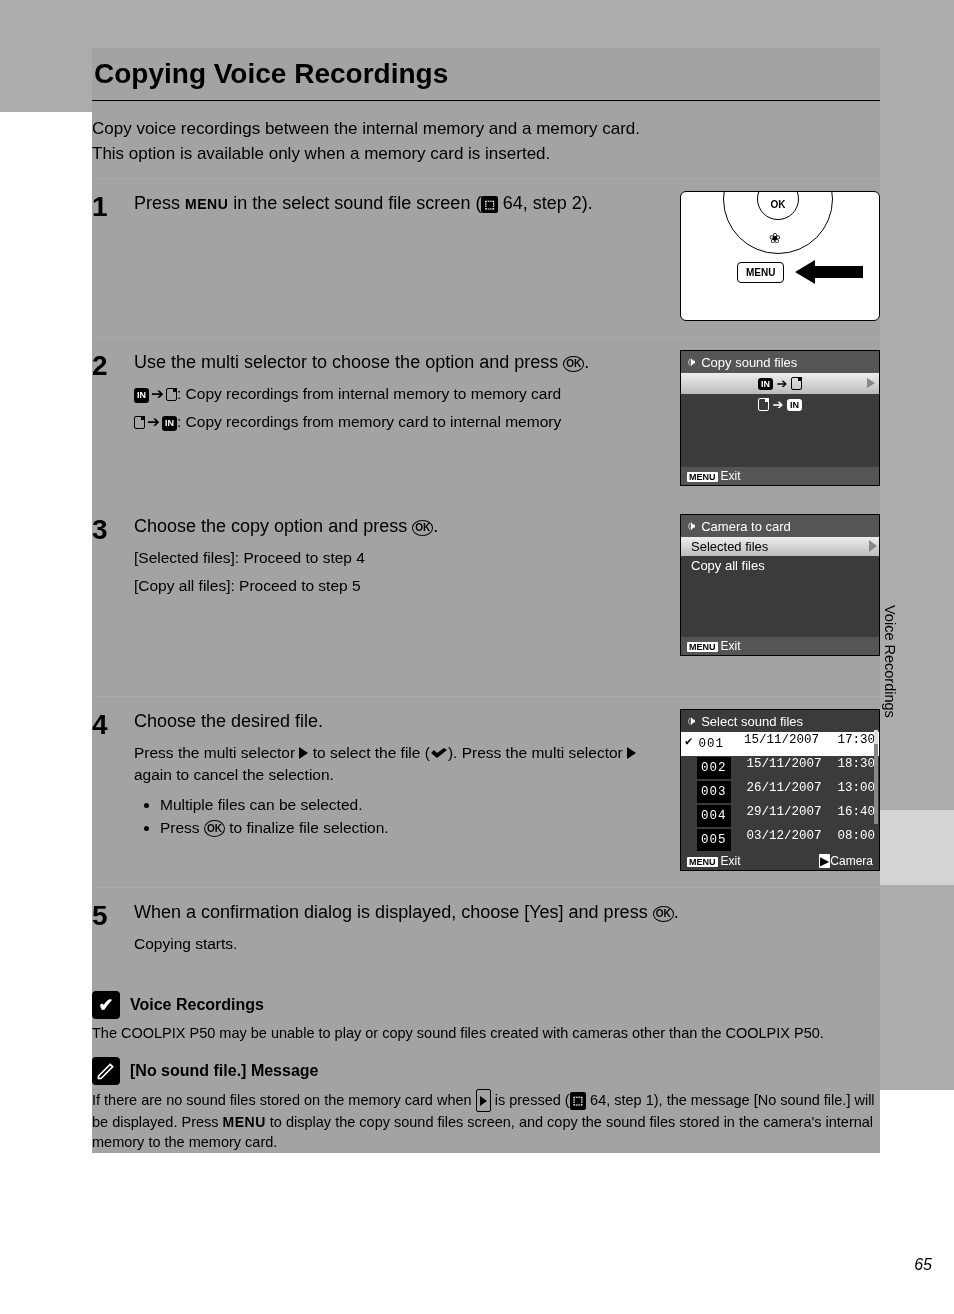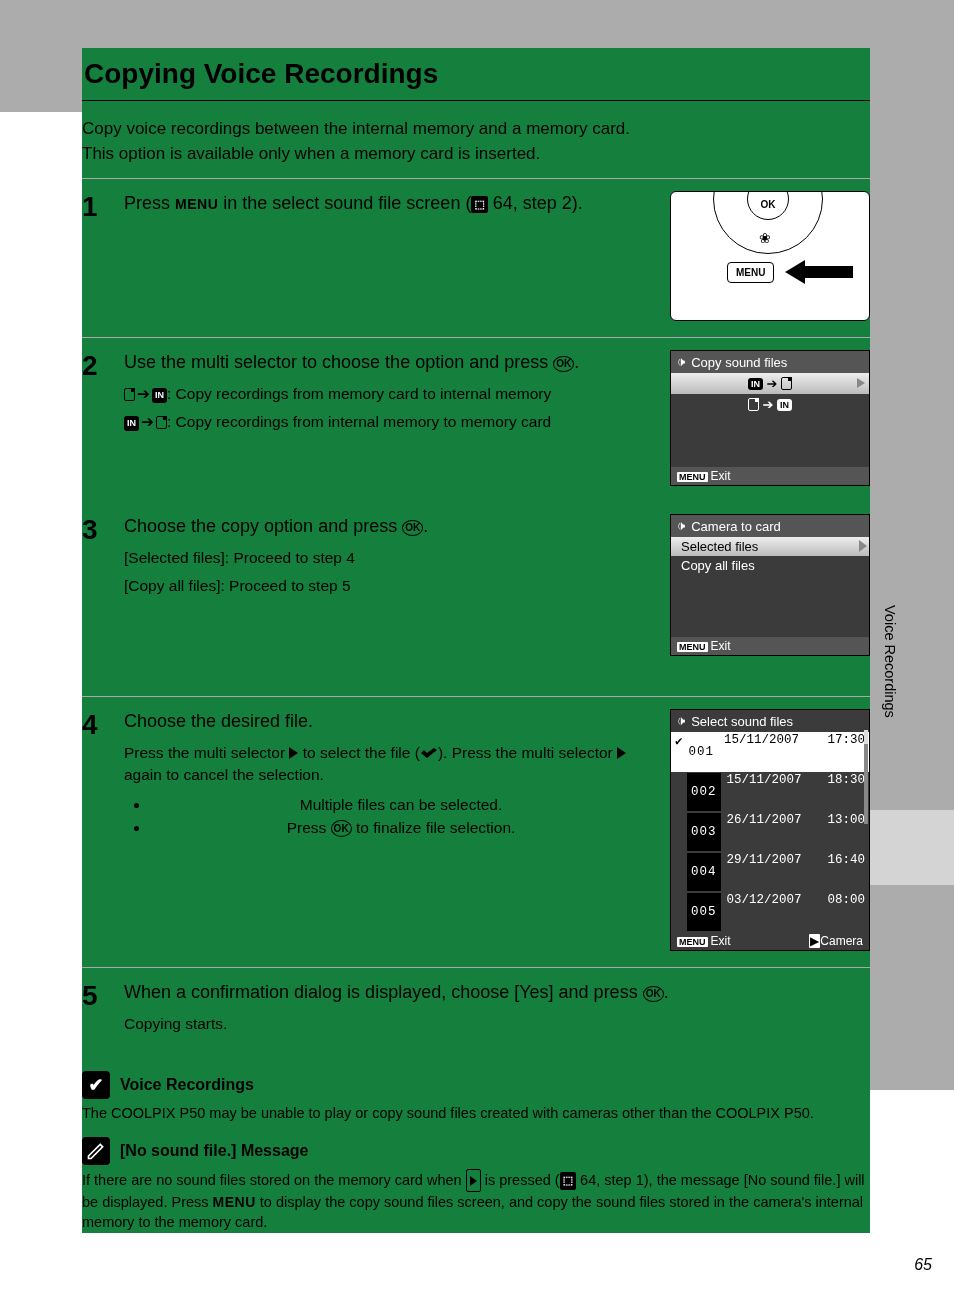--- a/index.html
+++ b/index.html
@@ -1,31 +1,31 @@
 <!DOCTYPE html>
 <html><head>
 <meta charset="utf-8">
 <style>
   * { box-sizing: border-box; margin: 0; padding: 0; }
   body { font-family: Arial, Helvetica, sans-serif; font-size: 15px; color: #000; background: #fff; }
   .page { width: 954px; height: 1314px; position: relative; background: #fff; overflow: hidden; }
   .gray-top { position:absolute; top:0; left:0; width:100%; height:112px; background:#acacac; }
   .gray-side { position:absolute; top:0; right:0; width:84px; height:1090px; background:#acacac; }
   .gray-tab { position:absolute; top:810px; right:0; width:84px; height:75px; background:#d4d4d4; }
-  .content-block { position:absolute; left:82px; top:48px; width:788px; background:#15803d; }
+  .content-block { position:absolute; left:92px; top:48px; width:788px; background:#a3a3a3; }
   .title { font-size:28px; font-weight:bold; border-bottom:1px solid #000; padding:10px 0 10px 2px; margin-bottom:16px; }
   .intro { font-size:17px; line-height:1.45; padding-bottom:12px; border-bottom:1px solid #aaa; }
   .step { display:flex; gap:18px; border-bottom:1px solid #aaa; padding:12px 0 16px 0; }
   .step.noborder { border-bottom:none; }
   .num { font-size:28px; font-weight:bold; width:24px; flex-shrink:0; line-height:1; margin-top:2px;}
   .step-body { flex:1; }
   .step-head { font-size:18px; line-height:1.35; margin-bottom:8px; }
   .step-sub { font-size:15.5px; line-height:1.45; }
   .step-sub p { margin-bottom:6px; }
-  .bullet { list-style:disc; margin-left:26px; font-size:15.5px; line-height:1.5;text-align:center; }
+  .bullet { list-style:disc; margin-left:26px; font-size:15.5px; line-height:1.5; }
   .screen-slot { width:200px; flex-shrink:0; }
   .menu-label { font-family: Arial; font-weight:bold; font-size:14px; letter-spacing:0.5px; }
   .ok-icon { display:inline-block; border:1.5px solid #000; border-radius:50%; font-size:10px; font-weight:bold; padding:0 2px; vertical-align:1px; }
   .book-icon { display:inline-block; background:#000; color:#fff; font-size:11px; padding:1px 3px; border-radius:2px; vertical-align:1px; font-weight:bold;}
   .play-tri { display:inline-block; width:0; height:0; border-left:9px solid #000; border-top:6px solid transparent; border-bottom:6px solid transparent; vertical-align:-1px;}
   .note-row { display:flex; align-items:center; gap:10px; margin:14px 0 4px 0;}
   .note-icon { width:28px; height:28px; background:#000; color:#fff; border-radius:4px; display:flex; align-items:center; justify-content:center; font-size:18px; font-weight:bold;}
   .note-icon.pencil svg { width:20px; height:20px; }
   .note-title { font-weight:bold; font-size:16px; }
   .note-body { font-size:14.5px; line-height:1.4; }
@@ -41,21 +41,21 @@
   .lcd .opt { text-align:center; padding:3px 12px; font-size:13px;}
   .lcd .opt.sel { background:linear-gradient(#eee,#bbb); color:#000; position:relative;}
   .lcd .opt.sel:after { content:""; position:absolute; right:4px; top:5px; width:0;height:0; border-left:8px solid #888; border-top:5px solid transparent; border-bottom:5px solid transparent;}
   .lcd .ftr { background:#555; padding:2px 6px; font-size:12px; display:flex; justify-content:space-between;}
   .lcd .ftr .mbox { background:#fff; color:#000; font-size:9px; font-weight:bold; padding:0 2px; border-radius:1px; margin-right:3px;}
   .lcd-files { width:200px; border:1px solid #000; font-family: 'Courier New', monospace; font-size:12.5px; }
   .lcd-files .hdr { background:#3b3b3b; color:#fff; padding:3px 6px; font-family:Arial; font-size:13px; display:flex; gap:6px; align-items:center;}
   .lcd-files .frow { display:flex; padding:1px 4px; }
   .lcd-files .frow.dark { background:#3b3b3b; color:#fff; }
   .lcd-files .frow.light { background:#fff; color:#000; }
-  .lcd-files .frow .fnum { background:#000; color:#fff; padding:12px 4px; margin-right:6px; letter-spacing:1px;}
+  .lcd-files .frow .fnum { background:#000; color:#fff; padding:4px 4px; margin-right:16px; letter-spacing:1px;}
   .lcd-files .frow.light .fnum { background:#fff; color:#000; }
   .lcd-files .frow .fnum.selnum { background:#fff; color:#000;}
   .lcd-files .ftr2 { background:#3b3b3b; color:#fff; padding:2px 6px; font-family:Arial; font-size:12px; display:flex; justify-content:space-between;}
   .lcd-files .ftr2 .mbox { background:#fff; color:#000; font-size:9px; font-weight:bold; padding:0 2px; border-radius:1px; margin-right:3px;}
   .camera-diag { width:200px; height:130px; border:1.5px solid #000; border-radius:6px; position:relative; background:#fff; overflow:hidden;}
   .camera-diag .circle { position:absolute; width:110px; height:110px; border:1.5px solid #000; border-radius:50%; top:-48px; left:42px;}
   .camera-diag .okc { position:absolute; width:42px; height:42px; border:1.5px solid #000; border-radius:50%; top:-14px; left:76px; background:#fff; font-size:10px; font-weight:bold; text-align:center; line-height:52px;}
   .camera-diag .flower { position:absolute; top:38px; left:88px; font-size:14px;}
   .camera-diag .menubtn { position:absolute; top:70px; left:56px; border:1.5px solid #000; border-radius:4px; padding:4px 8px; font-size:10px; font-weight:bold;}
   .camera-diag .arrow { position:absolute; top:66px; left:114px; }
@@ -108,22 +108,22 @@
       </div>
     </div>
 
     <div class="step noborder">
       <div class="num">2</div>
       <div class="step-body">
         <div class="step-head">
           <span>Use the multi selector to choose the option and press </span><span class="ok-icon">OK</span><span>.</span>
         </div>
         <div class="step-sub">
+          <p><span class="in-chip" style="background:#000;color:#fff">IN</span><span class="arr-r">➔</span><span class="card-chip" style="color:#000"></span><span>: Copy recordings from internal memory to memory card</span></p>
           <p><span class="card-chip" style="color:#000"></span><span class="arr-r">➔</span><span class="in-chip">IN</span><span>: Copy recordings from memory card to internal memory</span></p>
-          <p><span class="in-chip" style="background:#000;color:#fff">IN</span><span class="arr-r">➔</span><span class="card-chip" style="color:#000"></span><span>: Copy recordings from internal memory to memory card</span></p>
         </div>
       </div>
       <div class="screen-slot">
         <div class="lcd">
           <div class="hdr">
               <span class="loud">🕩</span>
               <span>Copy sound files</span>
             </div>
           <div class="opt sel"><span class="in-chip" style="background:#000;color:#fff">IN</span> <span>➔</span> <span class="card-chip" style="color:#000"></span></div>
           <div class="opt"><span class="card-chip" style="color:#fff"></span> <span>➔</span> <span class="in-chip" style="background:#fff;color:#000">IN</span></div>

